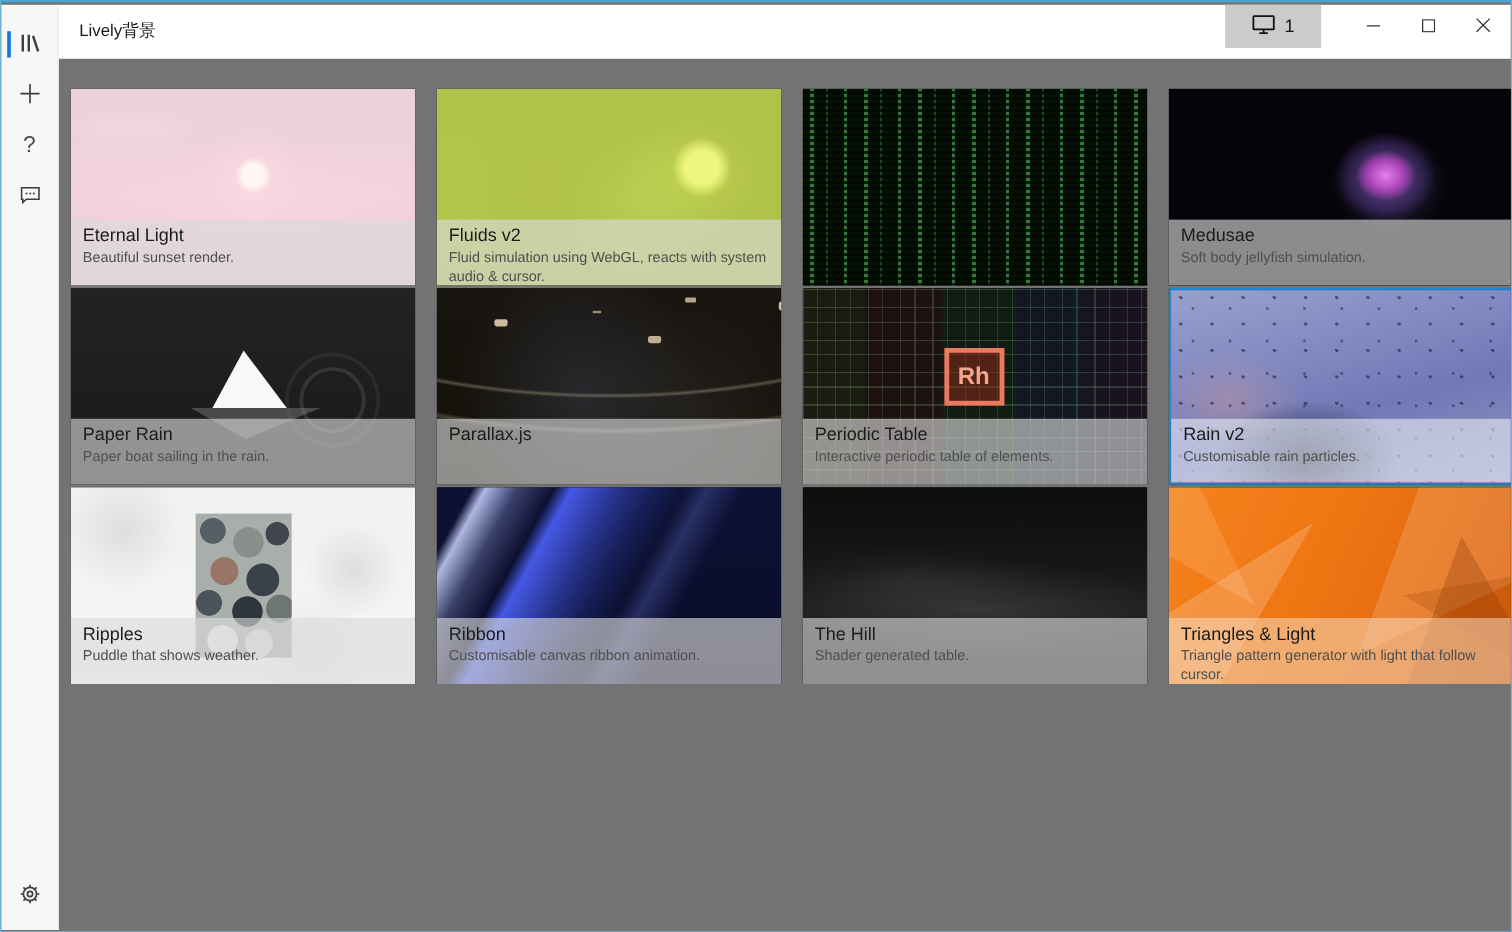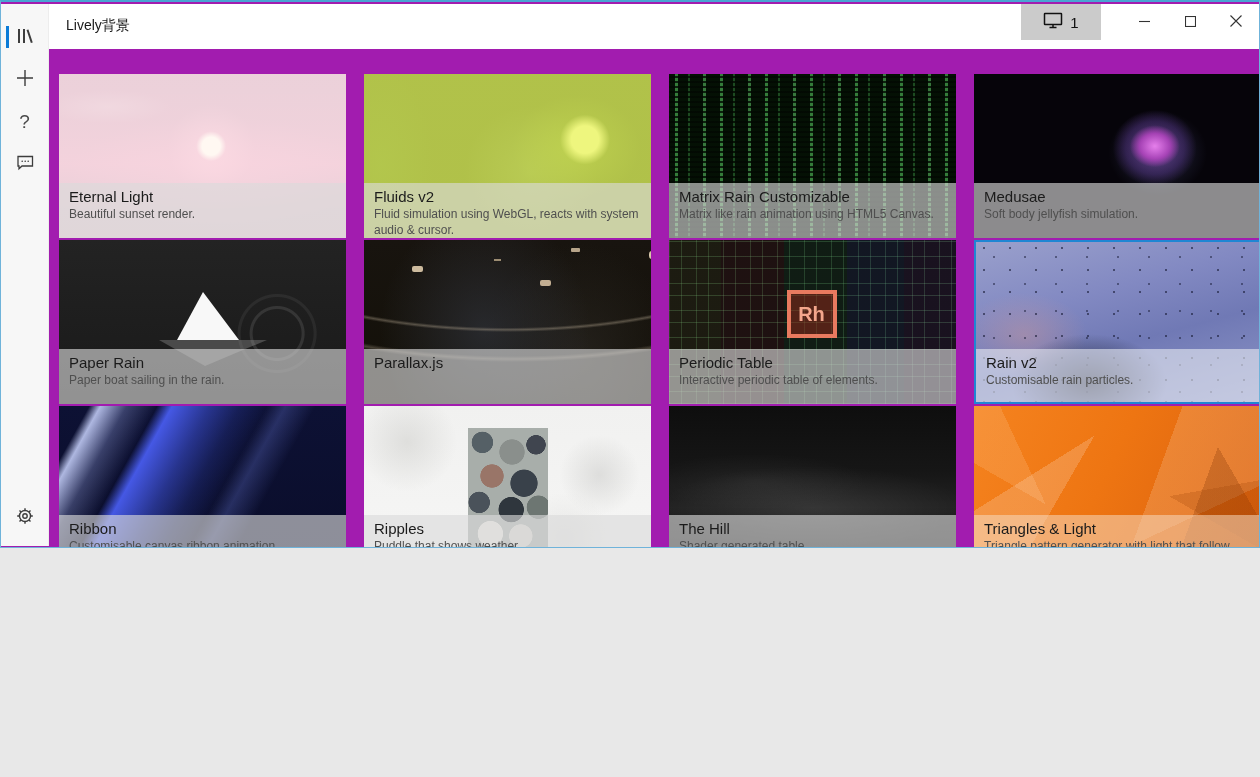--- a/index.html
+++ b/index.html
@@ -1,16 +1,16 @@
 <!DOCTYPE html>
 <html><head>
 <meta charset="utf-8">
 <style>
   html,body{margin:0;padding:0;background:#e8e8e8;font-family:"Liberation Sans",sans-serif;}
-  .window{position:relative;width:1260px;height:548px;background:#a21caf;box-sizing:border-box;
+  .window{position:relative;width:1260px;height:777px;background:#737373;box-sizing:border-box;
     border:1px solid #6fb3da;border-top:2px solid #49a4d3;overflow:hidden;}
 
   
   .sidebar{position:absolute;left:0;top:2px;bottom:1px;width:48px;background:#f7f7f7;
     border-right:1px solid #ededed;display:flex;flex-direction:column;padding-top:12px;box-sizing:border-box;}
   .side-item{position:relative;width:47px;height:42px;display:flex;align-items:center;justify-content:center;
     color:#3d3d3d;cursor:pointer;background:none;border:none;}
   .side-item.active::before{content:"";position:absolute;left:5px;top:10px;width:3px;height:22px;background:#0b7bd7;}
   .side-item.bottom{margin-top:auto;margin-bottom:8px;}
   .qmark{font-size:19px;color:#4a4a4a;line-height:1;}
@@ -230,24 +230,20 @@
       </div>
       <div class="tile">
         <div class="art art-fluids-v2"></div>
         <div class="band">
           <div class="tile-title">Fluids v2</div>
           <div class="tile-desc">Fluid simulation using WebGL, reacts with system audio &amp; cursor.</div>
         </div>
       </div>
       <div class="tile">
         <div class="art art-matrix-rain-customizable"></div>
-        <div class="band">
-          <div class="tile-title">Matrix Rain Customizable</div>
-          <div class="tile-desc">Matrix like rain animation using HTML5 Canvas.</div>
-        </div>
       </div>
       <div class="tile">
         <div class="art art-medusae"></div>
         <div class="band">
           <div class="tile-title">Medusae</div>
           <div class="tile-desc">Soft body jellyfish simulation.</div>
         </div>
       </div>
       <div class="tile">
         <div class="art art-paper-boat"></div>
@@ -272,34 +268,34 @@
         </div>
       </div>
       <div class="tile selected">
         <div class="art art-rain-v2"></div>
         <div class="band">
           <div class="tile-title">Rain v2</div>
           <div class="tile-desc">Customisable rain particles.</div>
         </div>
       </div>
       <div class="tile">
+        <div class="art art-ripples"></div>
+        <div class="band">
+          <div class="tile-title">Ripples</div>
+          <div class="tile-desc">Puddle that shows weather.</div>
+        </div>
+      </div>
+      <div class="tile">
         <div class="art art-ribbon"></div>
         <div class="band">
           <div class="tile-title">Ribbon</div>
           <div class="tile-desc">Customisable canvas ribbon animation.</div>
         </div>
       </div>
       <div class="tile">
-        <div class="art art-ripples"></div>
-        <div class="band">
-          <div class="tile-title">Ripples</div>
-          <div class="tile-desc">Puddle that shows weather.</div>
-        </div>
-      </div>
-      <div class="tile">
         <div class="art art-the-hill"></div>
         <div class="band">
           <div class="tile-title">The Hill</div>
           <div class="tile-desc">Shader generated table.</div>
         </div>
       </div>
       <div class="tile">
         <div class="art art-triangles-light"></div>
         <div class="band">
           <div class="tile-title">Triangles &amp; Light</div>

